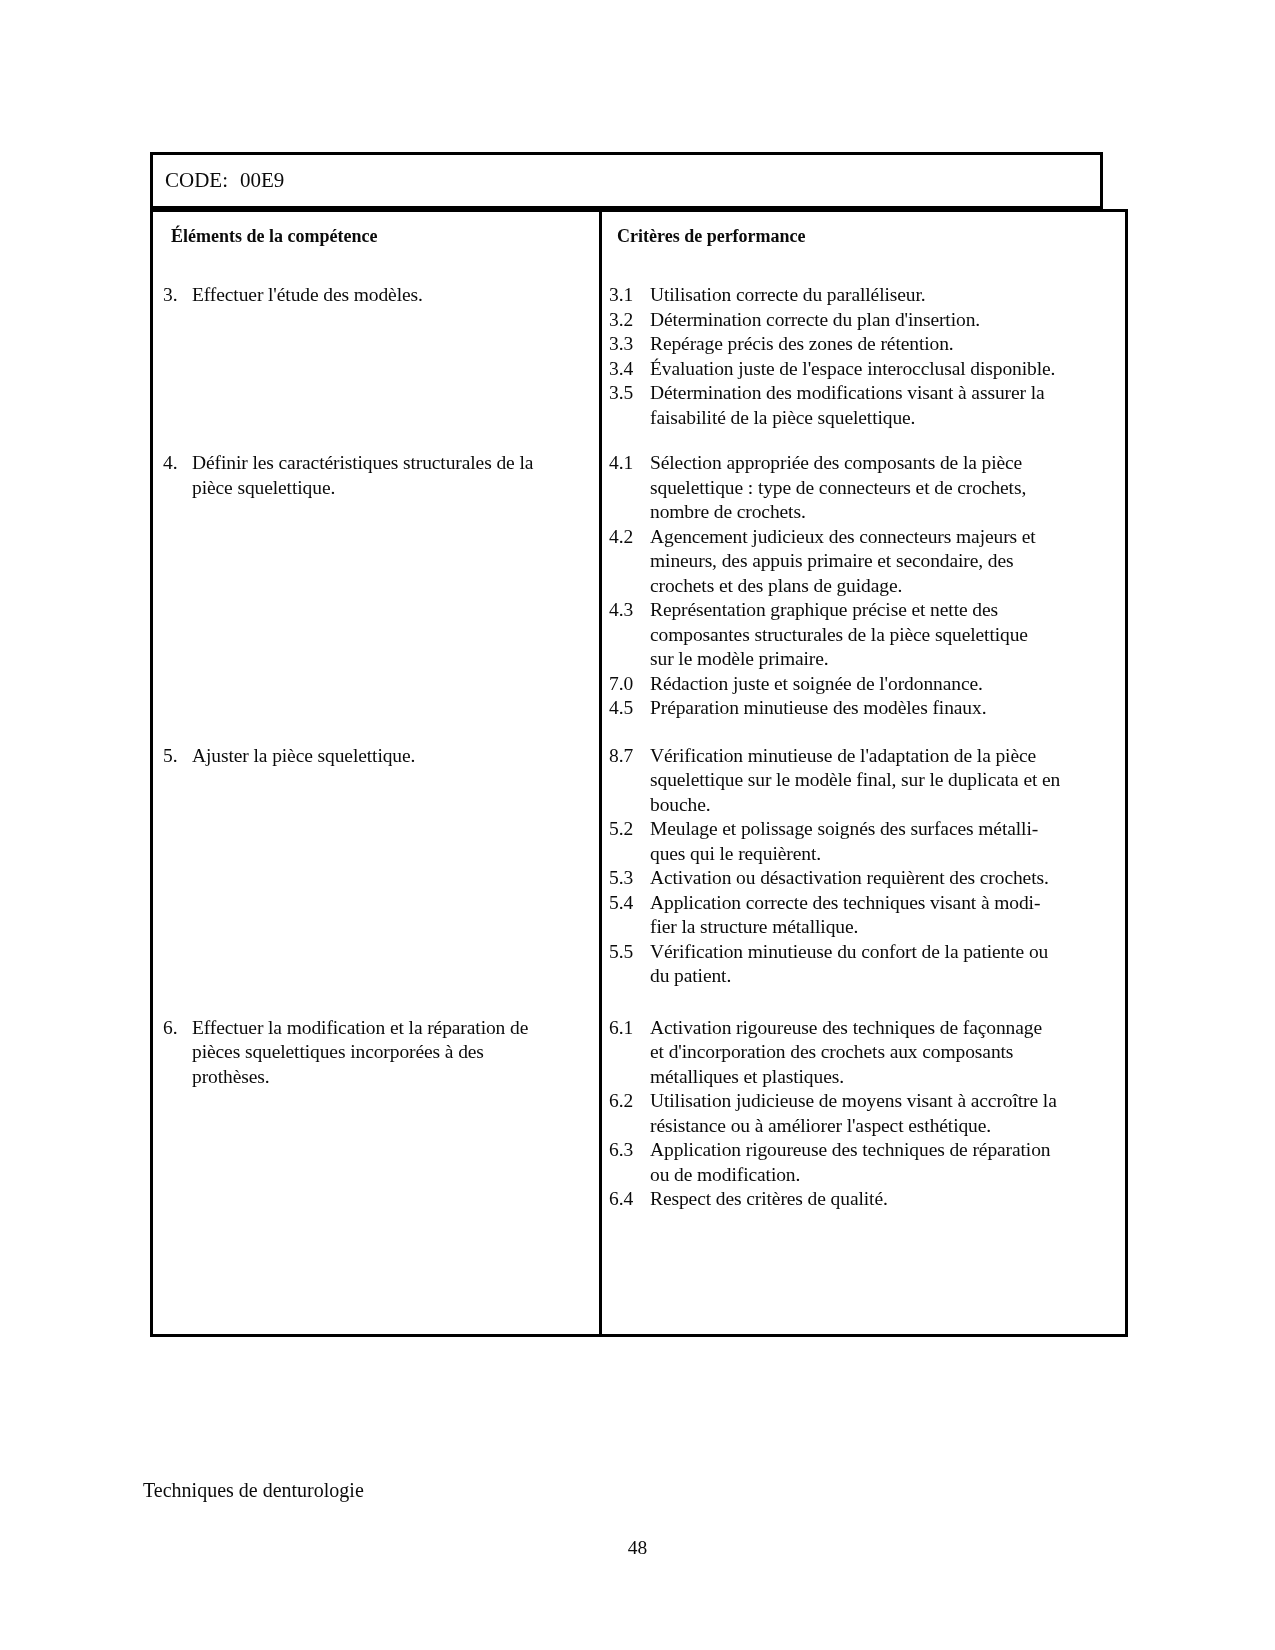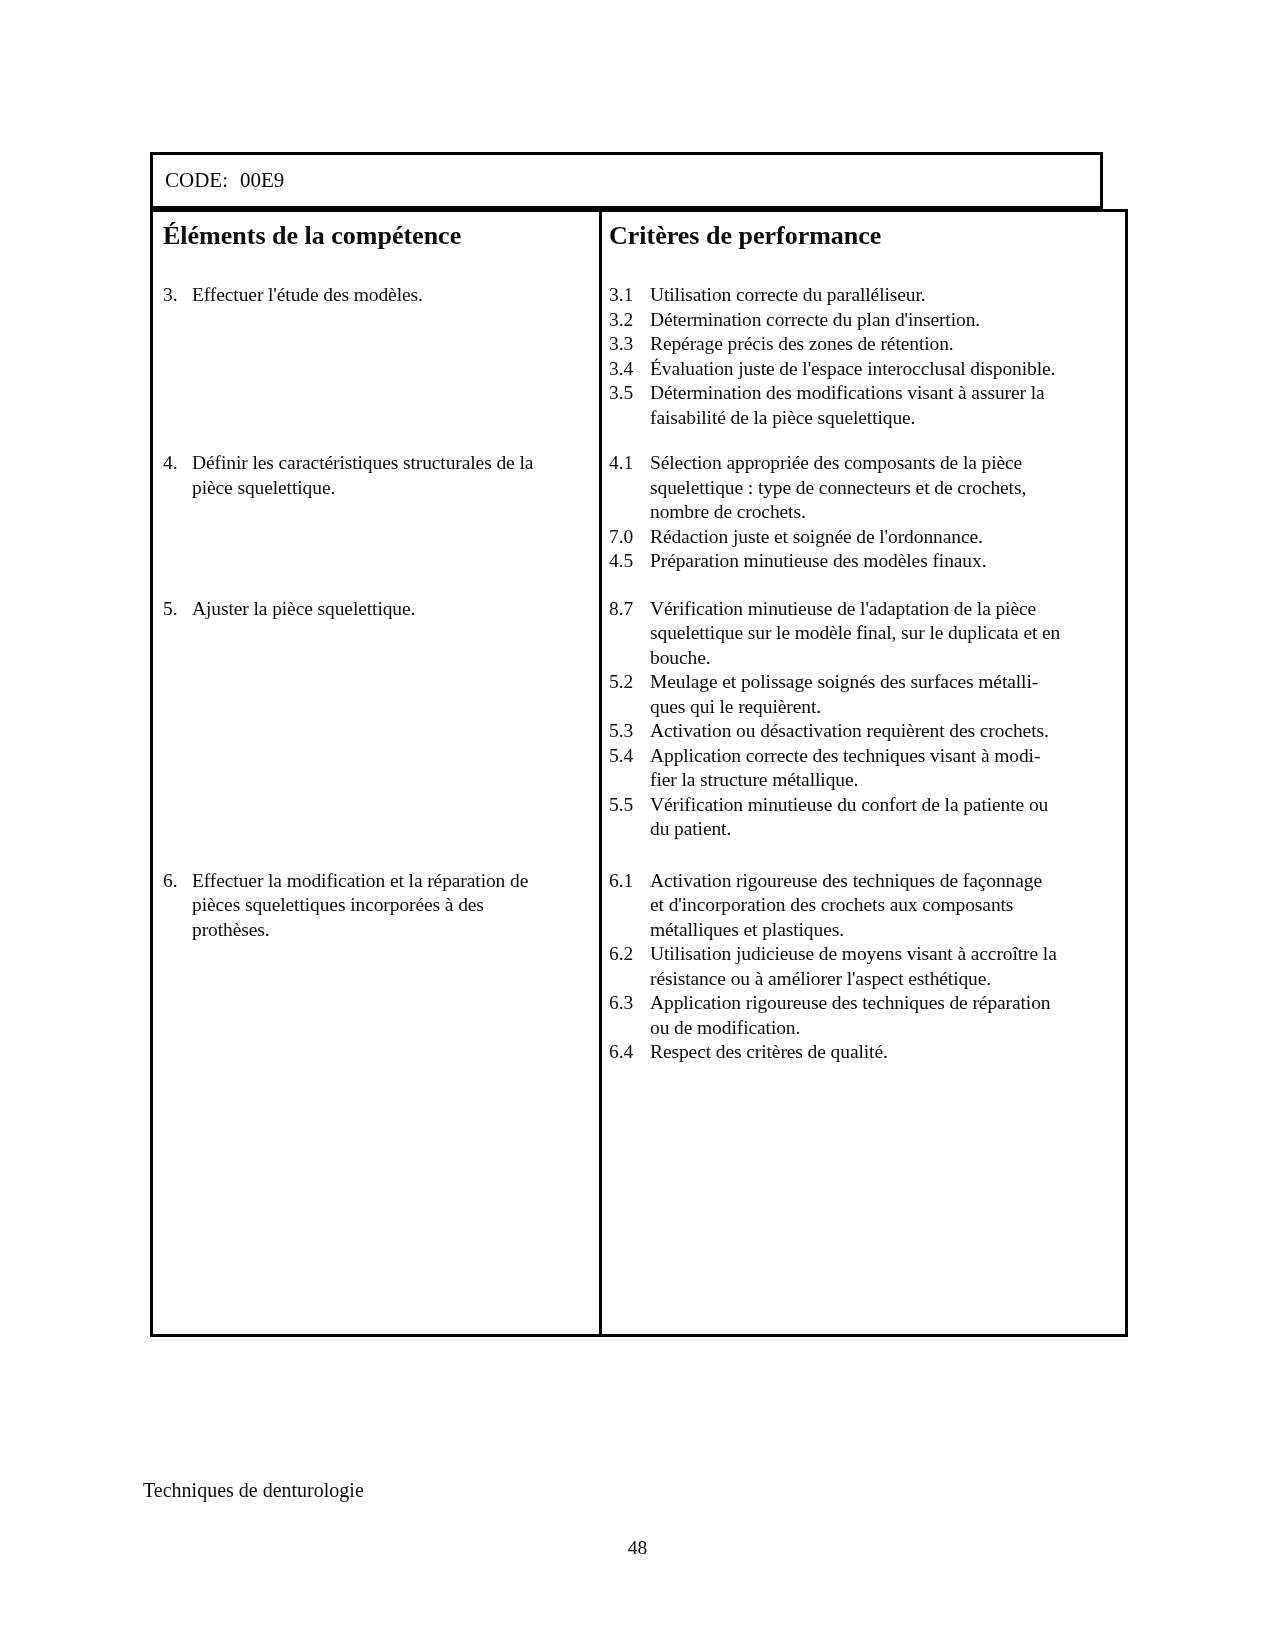--- a/index.html
+++ b/index.html
@@ -18,21 +18,21 @@
 
   .main-table {
     position:absolute; left:150px; top:209px; width:978px; height:1128px;
     border:3px solid #000; box-sizing:border-box;
   }
   .col-divider {
     position:absolute; top:0; bottom:0; left:446px; width:3px; background:#000;
   }
   .hdr-row, .row { display:grid; grid-template-columns:448px 1fr; }
   .hdr-row { padding-top:11px; }
-  .hdr { font-weight:bold; font-size:26px; line-height:26px; }
+  .hdr { font-weight:bold; font-size:18px; line-height:26px;margin-left:8px; }
   .cell-l { padding-left:10px; padding-right:16px; box-sizing:border-box; }
   .cell-r { padding-left:8px;  padding-right:4px; box-sizing:border-box; }
 
   #rows .row:nth-child(1) { margin-top:34px; }
   #rows .row:nth-child(2) { margin-top:21px; }
   #rows .row:nth-child(3) { margin-top:23px; }
   #rows .row:nth-child(4) { margin-top:27px; }
 
   .item { display:flex; font-size:19.5px; line-height:24.5px; letter-spacing:-0.1px; }
   .item .num { flex:0 0 29px; }
@@ -101,20 +101,32 @@
           </div>
         </div>
         <div class="cell-r">
           <div class="item crit">
             <span class="num">4.1</span>
             <span class="txt">Sélection appropriée des composants de la pièce
 squelettique : type de connecteurs et de crochets,
 nombre de crochets.</span>
           </div>
           <div class="item crit">
+            <span class="num">4.2</span>
+            <span class="txt">Agencement judicieux des connecteurs majeurs et
+mineurs, des appuis primaire et secondaire, des
+crochets et des plans de guidage.</span>
+          </div>
+          <div class="item crit">
+            <span class="num">4.3</span>
+            <span class="txt">Représentation graphique précise et nette des
+composantes structurales de la pièce squelettique
+sur le modèle primaire.</span>
+          </div>
+          <div class="item crit">
             <span class="num">7.0</span>
             <span class="txt">Rédaction juste et soignée de l'ordonnance.</span>
           </div>
           <div class="item crit">
             <span class="num">4.5</span>
             <span class="txt">Préparation minutieuse des modèles finaux.</span>
           </div>
         </div>
       </div>
       <div class="row">

